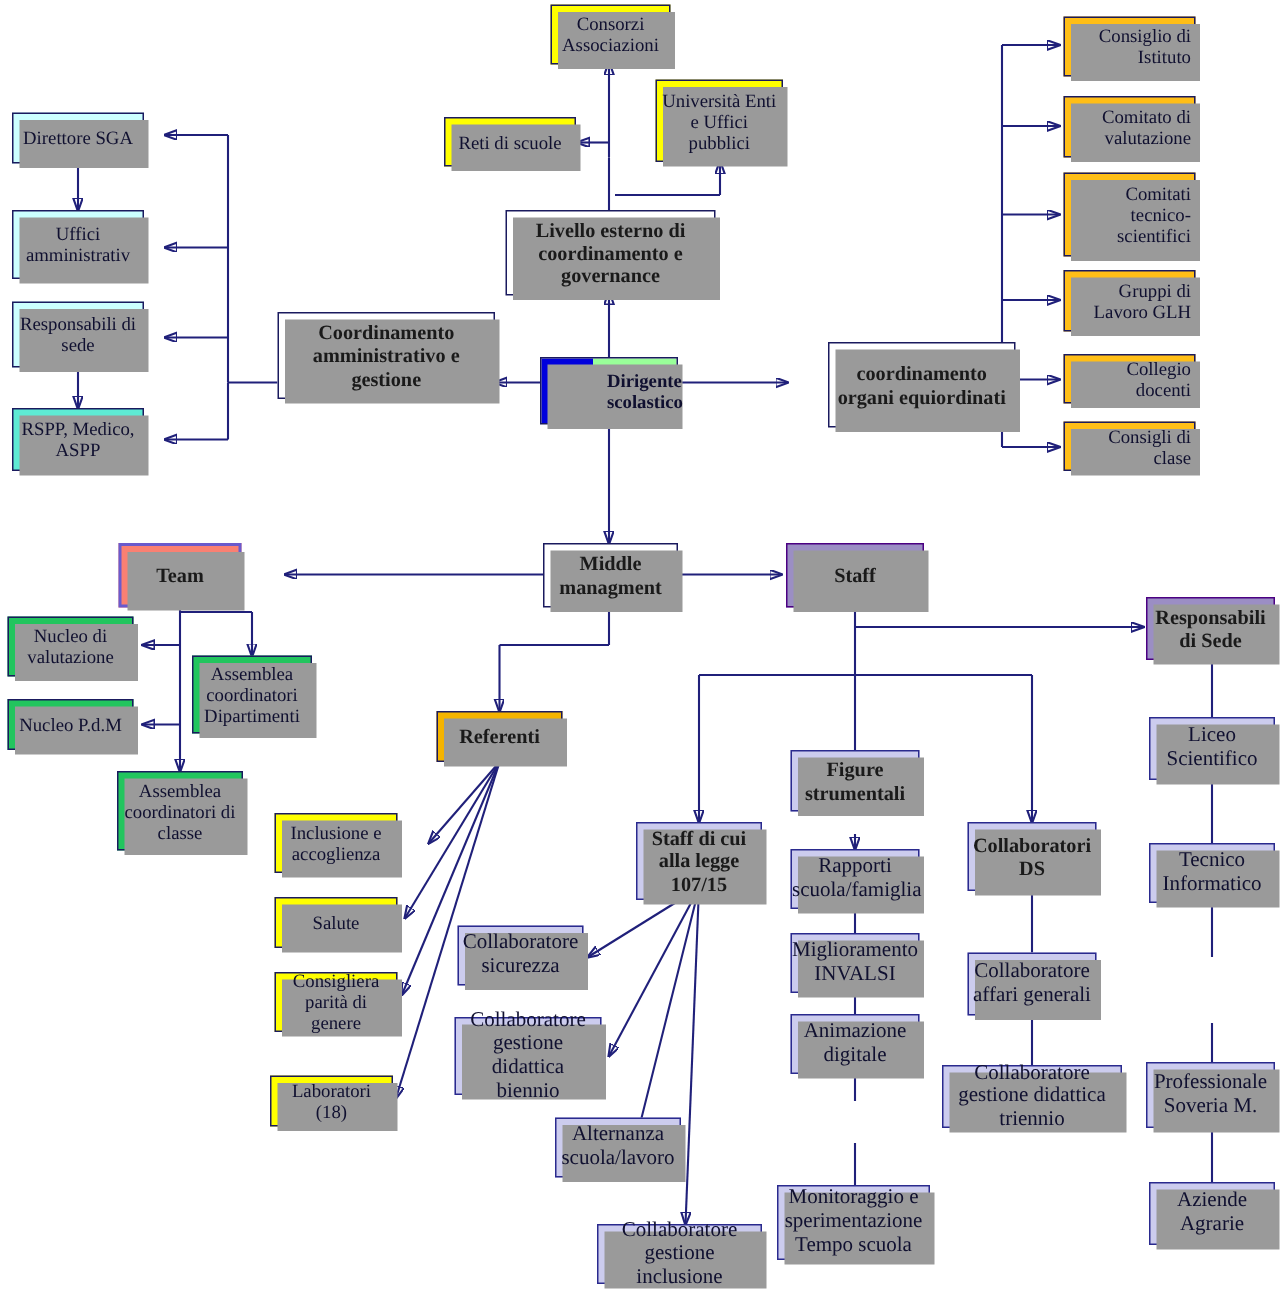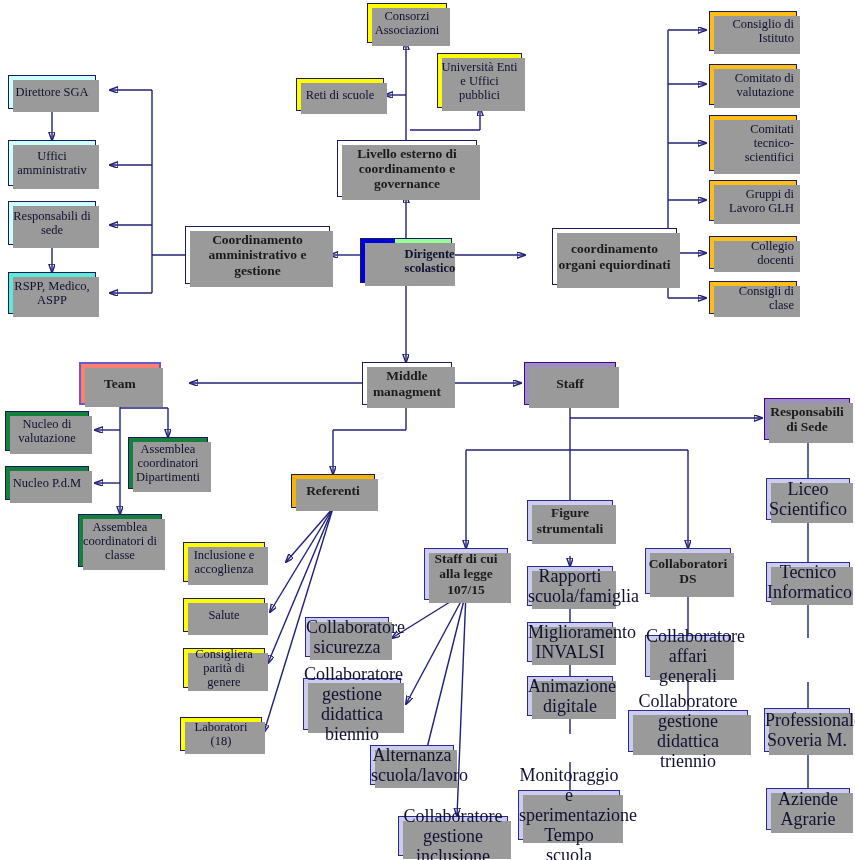--- a/index.html
+++ b/index.html
@@ -32,22 +32,22 @@
   }
 
   
   .s-white{background:#ffffff;border:1.5px solid #1a1a5e;color:#1a1a1a;font-weight:bold;font-size:13.5px;}
   .s-cyan{background:#ccffff;border:1.5px solid #1a1a5e;color:#101030;font-size:12.5px;}
   .s-green{background:#5eead4;border:1.5px solid #1a1a5e;color:#101030;font-size:12.5px;}
   .s-yellow{background:#ffff00;border:1.5px solid #1a1a5e;color:#101030;font-size:12.5px;}
   .s-orange{background:#ffbe17;border:1.5px solid #1a1a5e;color:#101030;font-size:12.5px;text-align:right;}
   .s-orangeb{background:#f5b400;border:1.5px solid #1a1a5e;color:#1a1a1a;font-weight:bold;font-size:13.5px;}
   .s-salmon{background:#fa8072;border:2px solid #6a5acd;color:#1a1a1a;font-weight:bold;font-size:13.5px;}
-  .s-cream{background:#15803d;border:1.5px solid #1a1a5e;color:#101030;font-size:12.5px;justify-content:center;}
-  .s-lav{background:#ccccee;border:1.5px solid #2a2a8e;color:#101030;font-size:18px;}
+  .s-cream{background:#22c55e;border:1.5px solid #1a1a5e;color:#101030;font-size:12.5px;justify-content:center;}
+  .s-lav{background:#ccccee;border:1.5px solid #2a2a8e;color:#101030;font-size:14px;}
   .s-lavb{background:#ccccee;border:1.5px solid #2a2a8e;color:#1a1a1a;font-weight:bold;font-size:13.5px;}
   .s-purple{background:#9b8ec4;border:1.5px solid #4b0082;color:#1a1a1a;font-weight:bold;font-size:13.5px;}
 
   
   .s-split{border:1.5px solid #1a1a5e;font-weight:bold;font-size:12.5px;color:#101030;
            background:linear-gradient(to right,#0000dd 0 38%,#99ff99 38% 100%);
            justify-content:flex-end;}
   .s-split .lbl{width:62%;padding-right:3px;}
 
   svg#wires{position:absolute;left:0;top:0;width:855px;height:860px;z-index:1;}
@@ -162,21 +162,21 @@
   <div class="node s-cyan" style="left:8px;top:140px;width:88px;height:46px;">
     <span class="lbl">Uffici amministrativ</span>
   </div>
   <div class="node s-cyan" style="left:8px;top:201px;width:88px;height:44px;">
     <span class="lbl">Responsabili di sede</span>
   </div>
   <div class="node s-green" style="left:8px;top:272px;width:88px;height:42px;">
     <span class="lbl">RSPP, Medico, ASPP</span>
   </div>
 
-  <div class="node s-white" style="left:185px;top:226px;width:145px;height:58px;justify-content:center;">
+  <div class="node s-white" style="left:185px;top:208px;width:145px;height:58px;justify-content:center;">
     <span class="lbl">Coordinamento amministrativo e gestione</span>
   </div>
 
   <div class="node s-yellow" style="left:367px;top:3px;width:80px;height:40px;">
     <span class="lbl">Consorzi Associazioni</span>
   </div>
   <div class="node s-yellow" style="left:296px;top:78px;width:88px;height:33px;">
     <span class="lbl">Reti di scuole</span>
   </div>
   <div class="node s-yellow" style="left:437px;top:53px;width:85px;height:55px;">

